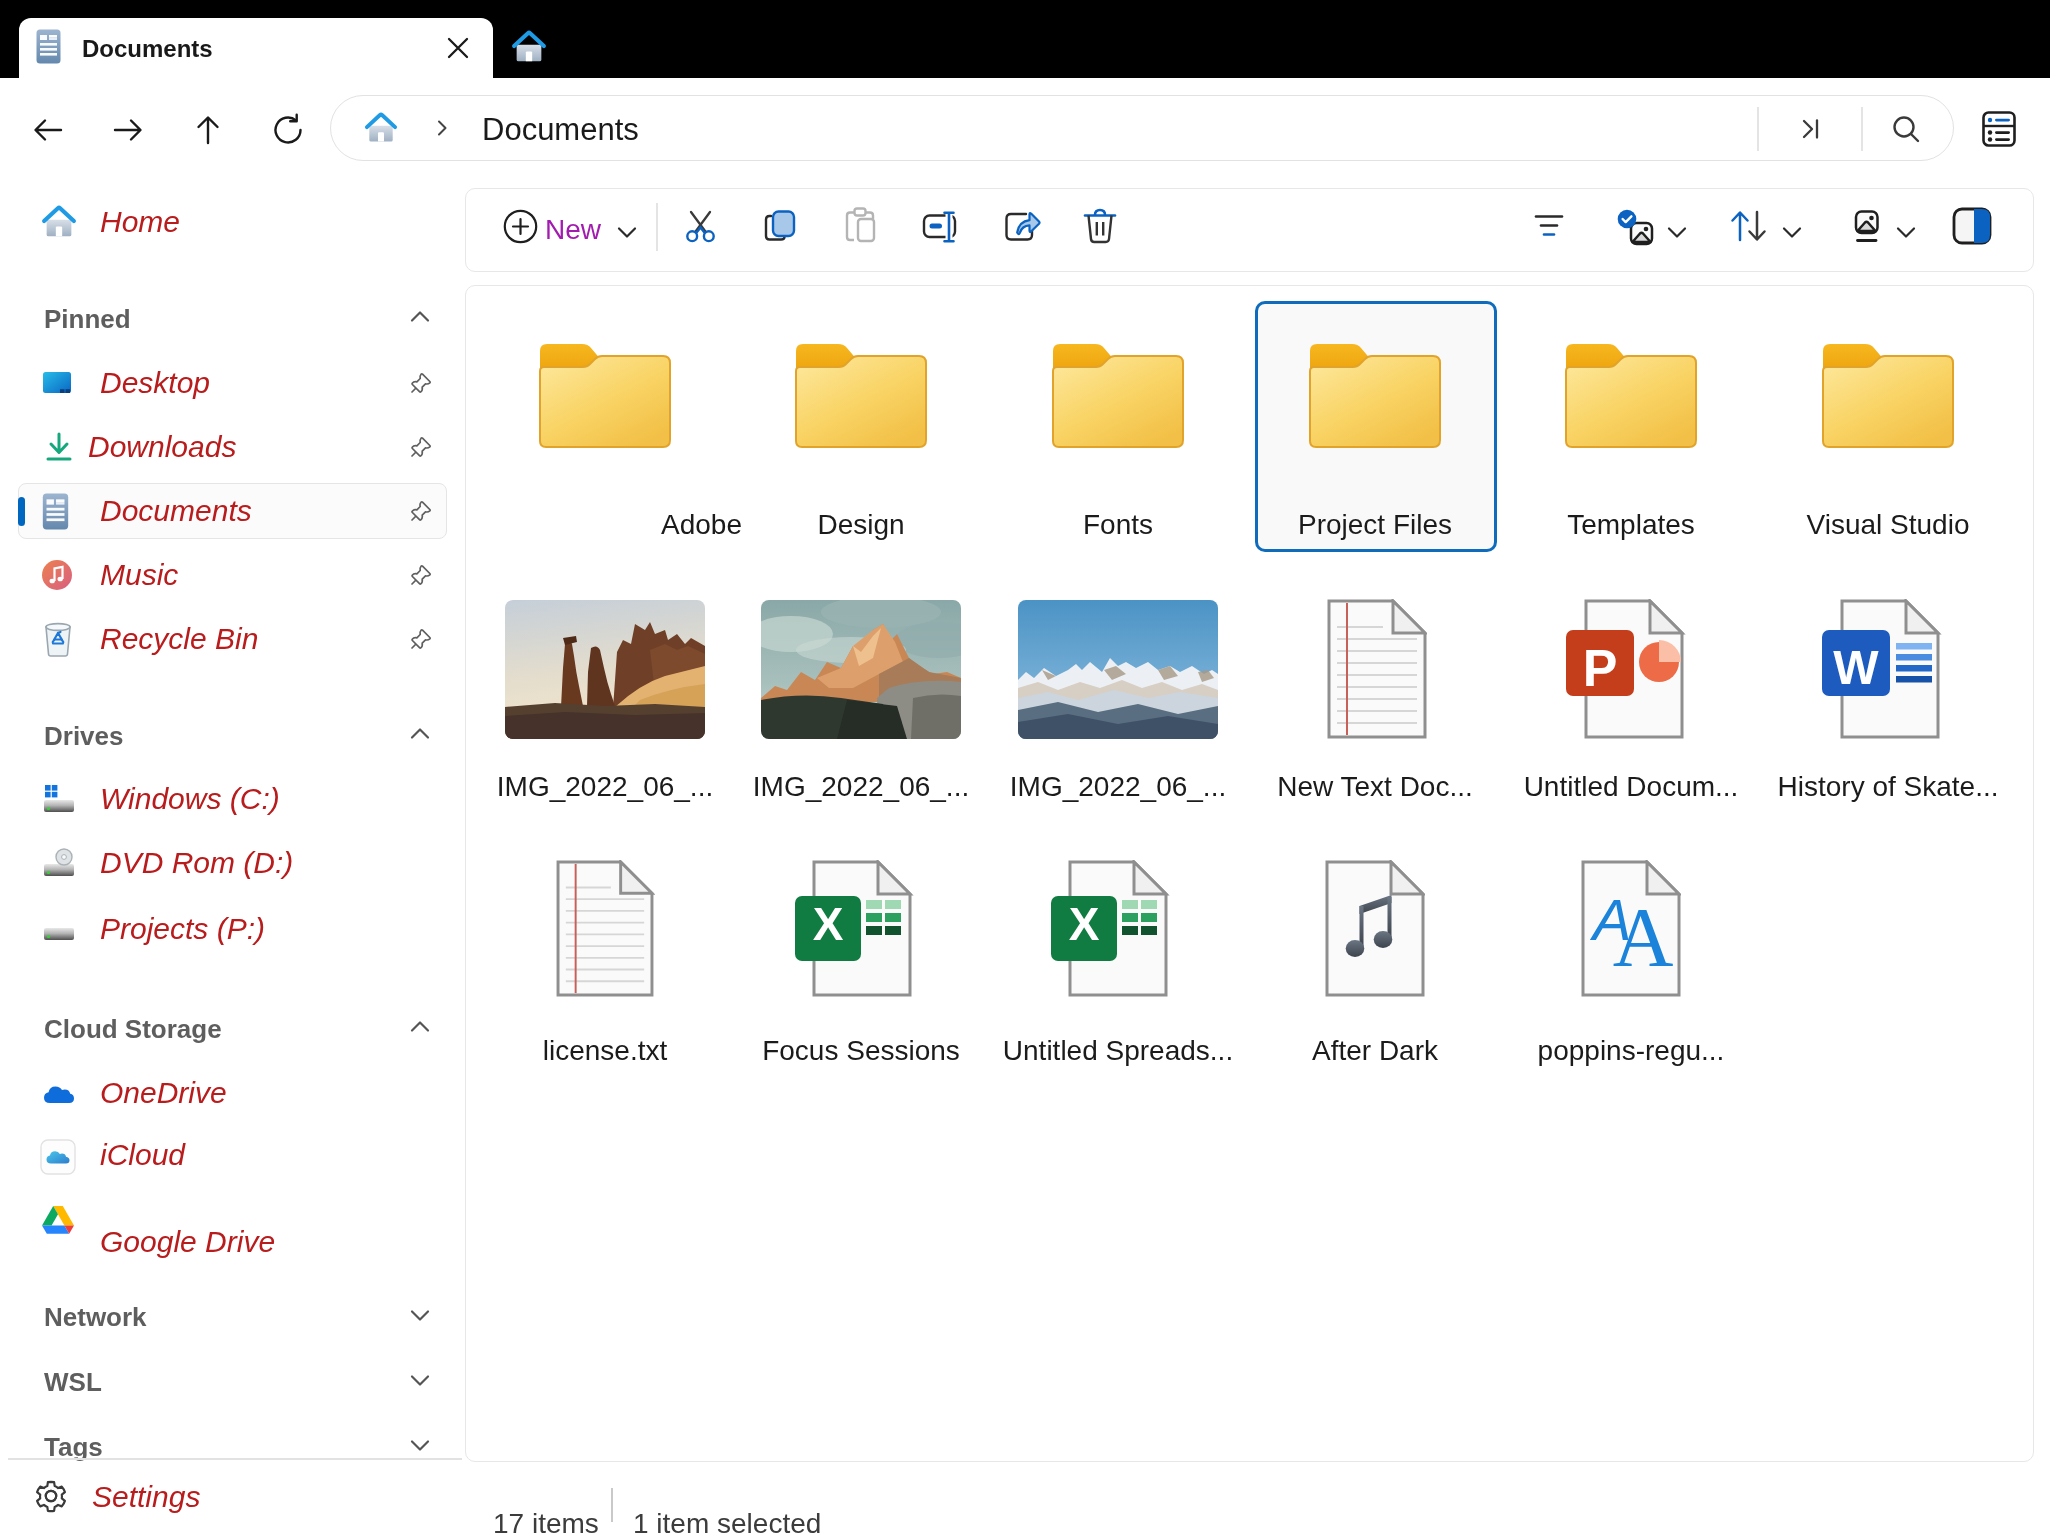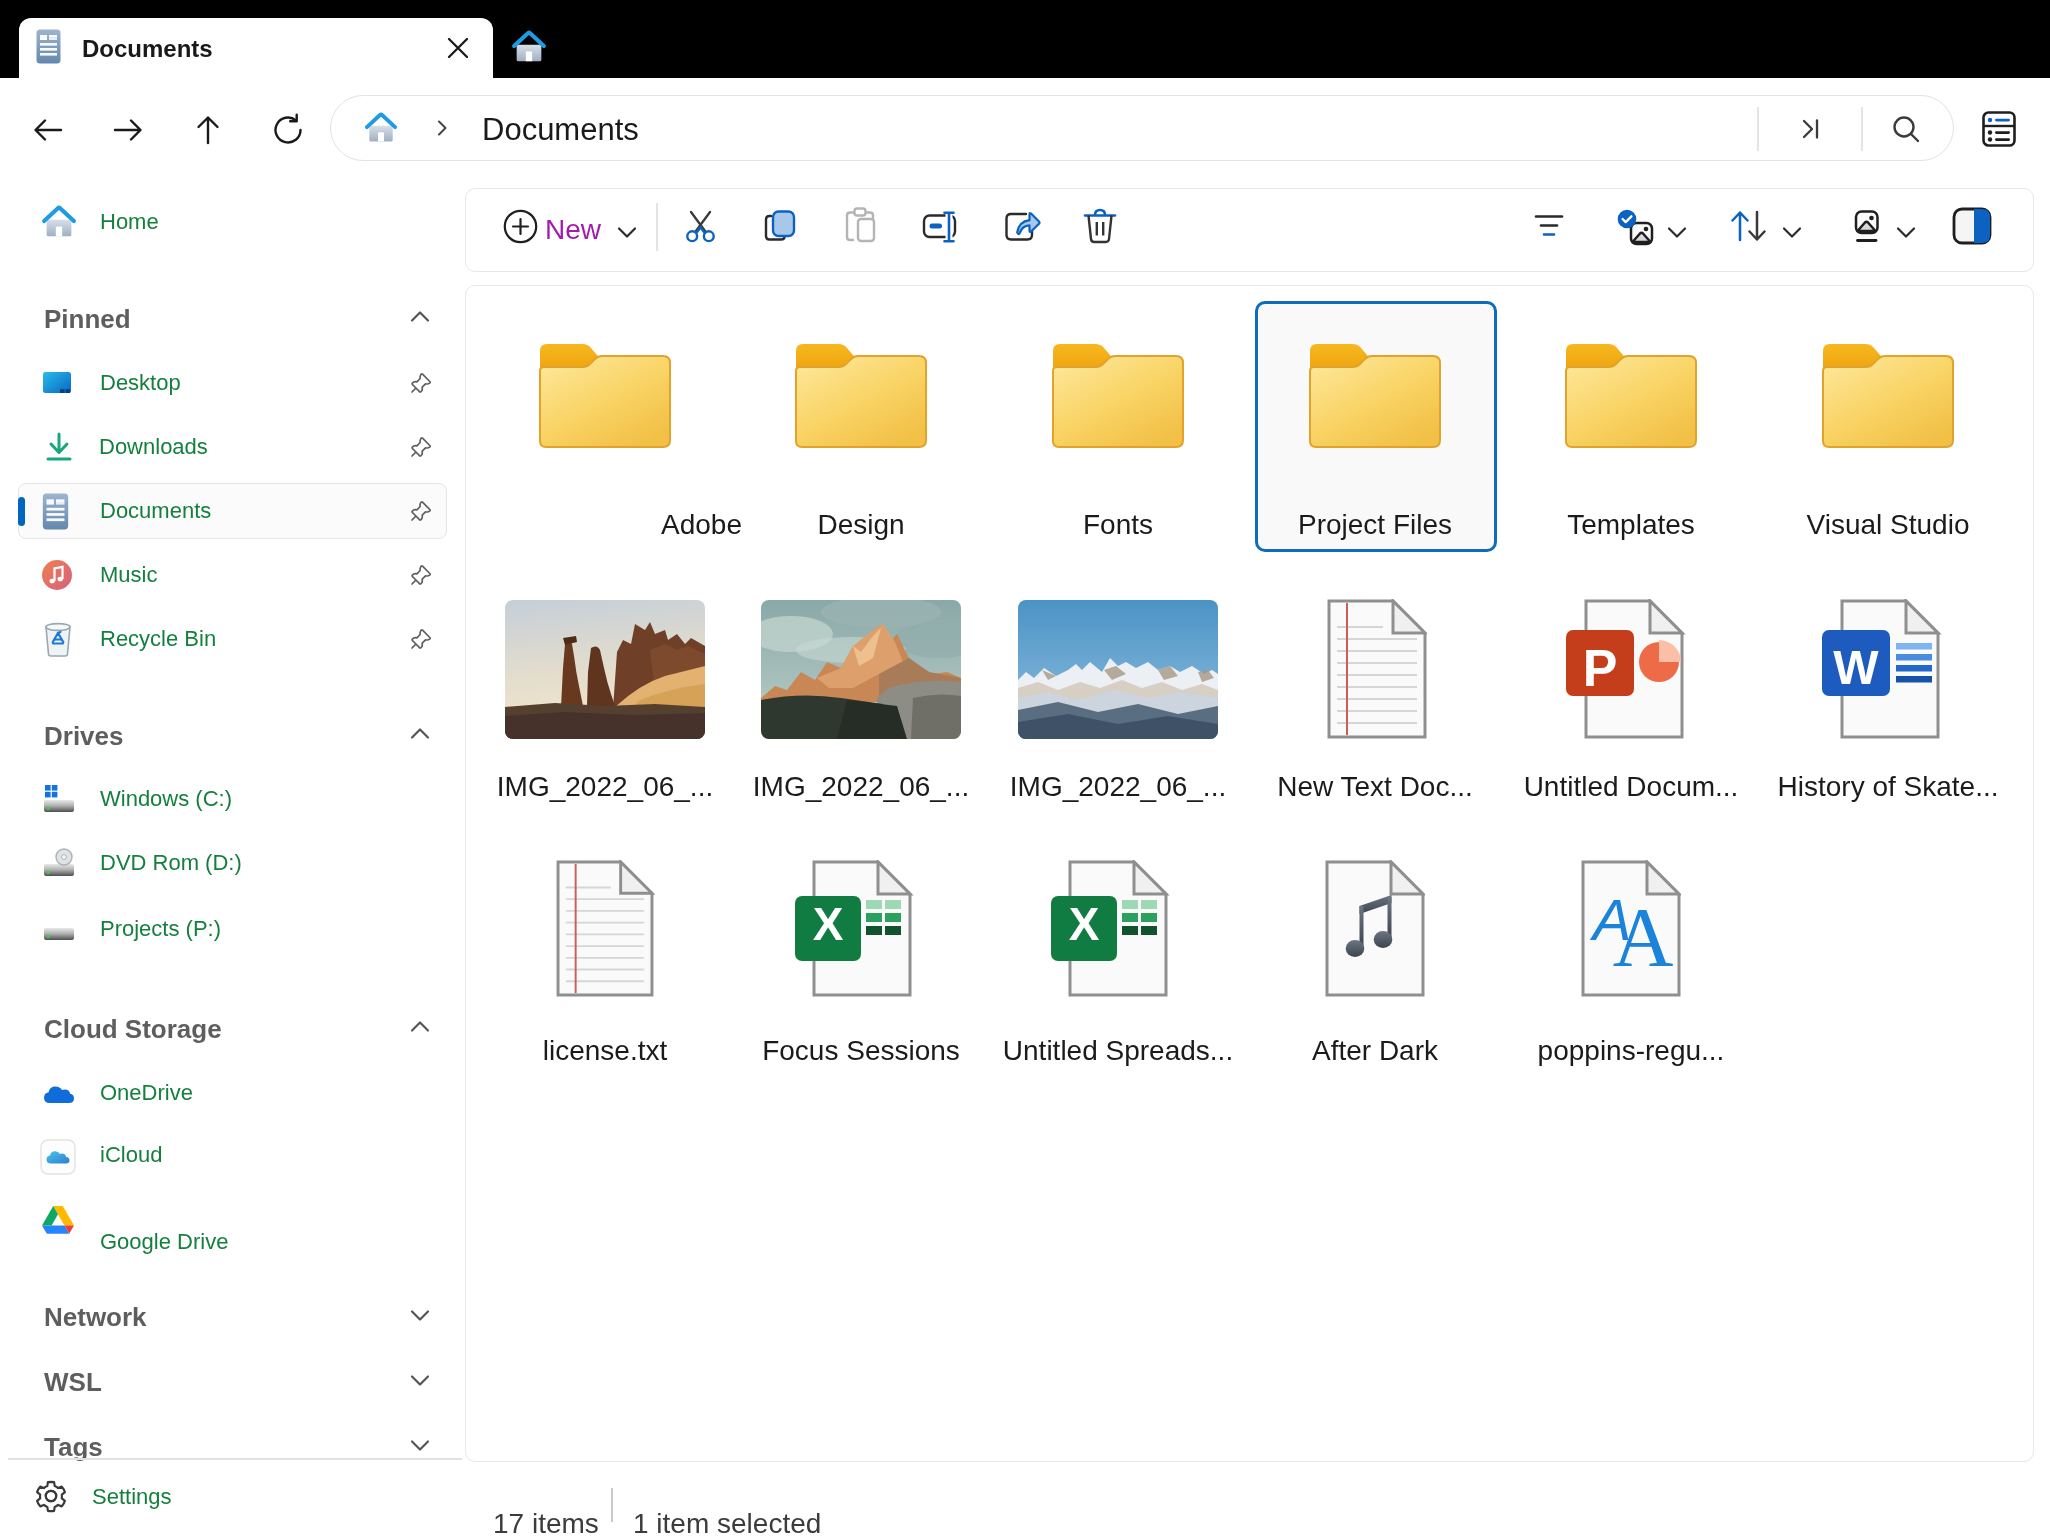--- a/index.html
+++ b/index.html
@@ -12,21 +12,21 @@
   #tabtitle{left:82px;top:0;height:62px;line-height:62px;font-size:24px;font-weight:700;color:#191919;}
   
   .navbtn{top:112px;width:36px;height:36px;}
   #crumb{left:330px;top:95px;width:1624px;height:66px;background:#fff;border:1.5px solid #e2e2e2;border-radius:34px;box-sizing:border-box;}
   #crumbtxt{left:482px;top:97px;height:66px;line-height:66px;font-size:31px;color:#1a1a1a;}
   .vsep{width:1.5px;background:#e4e4e4;}
   
   #toolbar{left:465px;top:188px;width:1569px;height:84px;background:#fff;border:1.5px solid #e7e7e7;border-radius:10px;box-sizing:border-box;}
   #newtxt{left:545px;top:188px;height:84px;line-height:84px;font-size:28px;color:#a21caf;}
   
-  .srow-label{font-size:22px;color:#15803d;}
+  .srow-label{font-size:30px;color:#b91c1c;font-style:italic;}
   .shead{font-size:26px;font-weight:700;color:#5e5e5e;}
   #selrow{left:18px;top:483px;width:429px;height:56px;border:1.5px solid #e5e5e5;background:#fbfbfb;border-radius:8px;box-sizing:border-box;}
   #selaccent{left:18px;top:497px;width:7px;height:29px;background:#0067c0;border-radius:4px;}
   #sidediv{left:8px;top:1458px;width:454px;height:1.5px;background:#e2e2e2;}
   
   #mainpanel{left:465px;top:285px;width:1569px;height:1177px;background:#fff;border:1.5px solid #e7e7e7;border-radius:10px;box-sizing:border-box;}
   #selbox{left:1255px;top:301px;width:242px;height:251px;border:3px solid #0f6cbd;border-radius:10px;background:#f9f9f9;box-sizing:border-box;}
   .glabel{font-size:28px;color:#1b1b1b;text-align:center;width:250px;}
   .thumb{width:200px;height:139px;border-radius:8px;overflow:hidden;}
   
@@ -263,21 +263,21 @@
 </svg>
 <div class="abs srow-label" style="left:100px;top:363px;height:40px;line-height:40px;">Desktop</div>
 <svg class="abs" style="left:409px;top:371px" width="24" height="24">
     <use href="#pin"></use>
   </svg>
 
 <svg class="abs" style="left:42px;top:430px" width="34" height="34" viewBox="0 0 34 34">
   <path d="M17,4 V21 M9,14 L17,22.5 L25,14" fill="none" stroke="#17a77c" stroke-width="3" stroke-linecap="round" stroke-linejoin="round"></path>
   <path d="M6,29 H28" stroke="#17a77c" stroke-width="3" stroke-linecap="round"></path>
 </svg>
-<div class="abs srow-label" style="left:99px;top:427px;height:40px;line-height:40px;">Downloads</div>
+<div class="abs srow-label" style="left:88px;top:427px;height:40px;line-height:40px;">Downloads</div>
 <svg class="abs" style="left:409px;top:435px" width="24" height="24">
     <use href="#pin"></use>
   </svg>
 
 <svg class="abs" style="left:42px;top:493px" width="27" height="37" viewBox="0 0 25 35">
   <rect x="0.5" y="0.5" width="24" height="34" rx="3.5" fill="url(#gdoc)"></rect>
   <rect x="4" y="6" width="7" height="5" fill="#fff" opacity=".95"></rect>
   <rect x="13" y="6" width="8" height="2.6" fill="#fff" opacity=".95"></rect>
   <rect x="13" y="8.6" width="8" height="2.4" fill="#fff" opacity=".8"></rect>
   <rect x="4" y="14" width="17" height="2.6" fill="#fff" opacity=".95"></rect>

